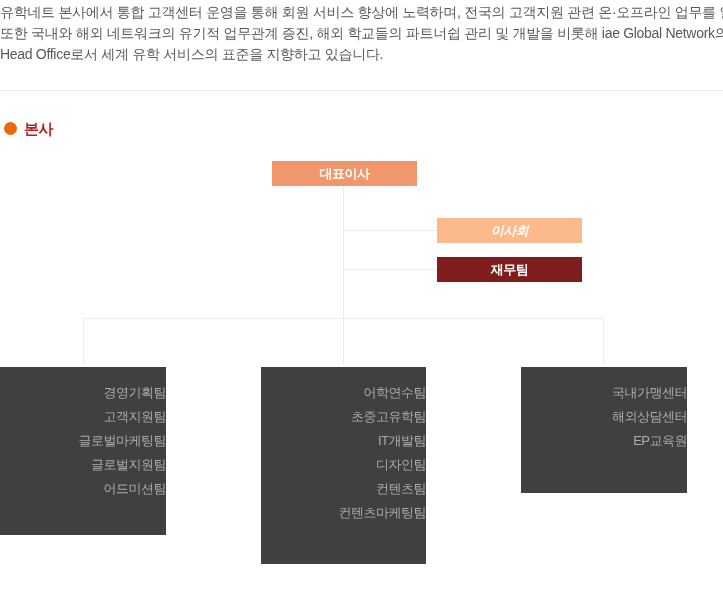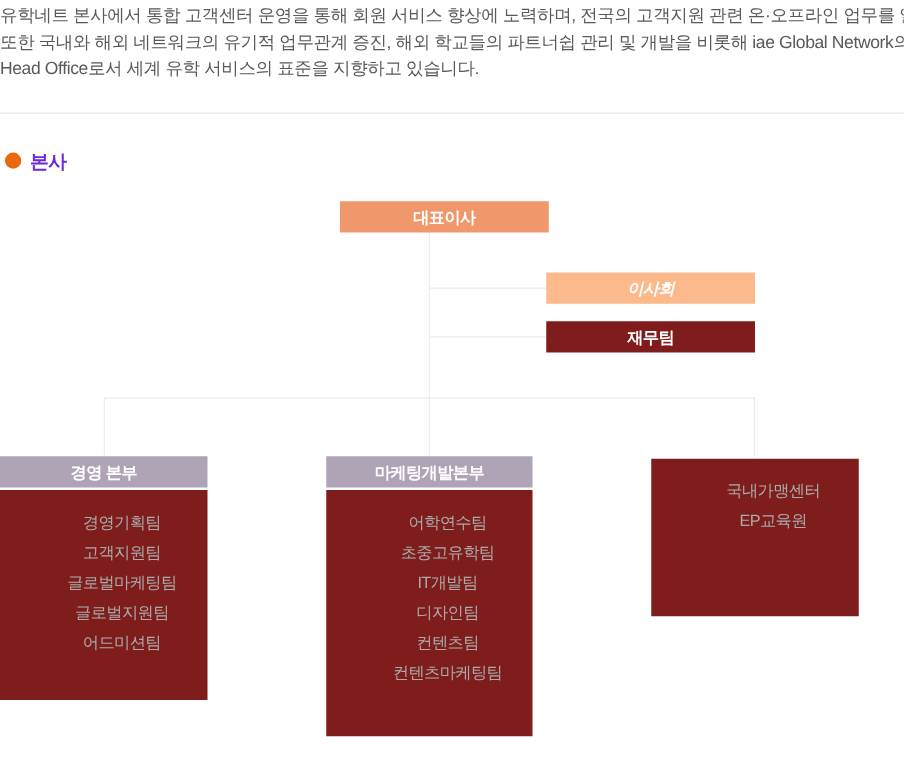--- a/index.html
+++ b/index.html
@@ -27,56 +27,56 @@
   }
 
   
   .section-title { position: absolute; left: 0; top: 120px; height: 18px; }
   .bullet {
     position: absolute; left: 4px; top: 2px; width: 13px; height: 13px;
     border-radius: 50%; background: #ea680e;
   }
   .section-label {
     position: absolute; left: 24px; top: 0; font-size: 15px; font-weight: bold;
-    color: #6d28d9; letter-spacing: -0.5px; white-space: nowrap; font-family: Liberation Mono, monospace;
+    color: #b91c1c; letter-spacing: -0.5px; white-space: nowrap; font-family: Liberation Mono, monospace;
   }
 
   
   .line { position: absolute; background: #ececec; }
   .line-trunk        { left: 343px; top: 186px; width: 1px;  height: 132px; }
   .line-to-board     { left: 344px; top: 230px; width: 93px; height: 1px; }
   .line-to-finance   { left: 344px; top: 269px; width: 93px; height: 1px; }
   .line-main-h       { left: 83px;  top: 318px; width: 521px; height: 1px; }
   .line-drop-left    { left: 83px;  top: 318px; width: 1px;  height: 47px; }
   .line-drop-mid     { left: 343px; top: 318px; width: 1px;  height: 47px; }
   .line-drop-right   { left: 603px; top: 318px; width: 1px;  height: 47px; }
 
   
   .org-box {
-    position: absolute; width: 167px; height: 25px;
+    position: absolute; width: 145px; height: 25px;
     display: flex; align-items: center; justify-content: center;
     color: #ffffff; font-size: 13px; font-weight: bold; letter-spacing: -0.5px;
   }
   .box-ceo     { left: 272px; top: 161px; background: #f0976b; }
   .box-board   { left: 437px; top: 218px; background: #fbb98c; font-style: italic; }
   .box-finance { left: 437px; top: 257px; background: #7f1d1d; }
 
   
   .dept { position: absolute; top: 365px; }
   .dept-left  { left: 0;     width: 166px; }
   .dept-mid   { left: 261px; width: 165px; }
   .dept-right { left: 521px; width: 166px; }
   .dept-header {
     width: 100%; height: 25px; background: #afa4b6;
     display: flex; align-items: center; justify-content: center;
     color: #ffffff; font-size: 13px; font-weight: bold; letter-spacing: -0.5px;
   }
   .dept-body {
-    margin-top: 2px; width: 100%; background: #7f1d1d;
-    padding-top: 14px; text-align: center; padding-left: 29px;
+    margin-top: 2px; width: 100%; background: #404040;
+    padding-top: 14px; text-align: right; padding-left: 29px;
   }
   .dept-left  .dept-body { height: 168px; }
   .dept-mid   .dept-body { height: 197px; }
   .dept-right .dept-body { height: 126px; }
   .team-list { list-style: none; }
   .team-item {
     font-size: 13px; line-height: 24px; color: #ababab;
     letter-spacing: -0.5px;
   }
 </style>
@@ -106,50 +106,49 @@
     <div class="line line-main-h"></div>
     <div class="line line-drop-left"></div>
     <div class="line line-drop-mid"></div>
     <div class="line line-drop-right"></div>
 
     <div class="org-box box-ceo">대표이사</div>
     <div class="org-box box-board">이사회</div>
     <div class="org-box box-finance">재무팀</div>
 
     <div class="dept dept-left">
-      <div class="dept-header">경영 본부</div>
       <div class="dept-body">
         <ul class="team-list">
           <li class="team-item">경영기획팀</li>
           <li class="team-item">고객지원팀</li>
           <li class="team-item">글로벌마케팅팀</li>
           <li class="team-item">글로벌지원팀</li>
           <li class="team-item">어드미션팀</li>
         </ul>
       </div>
     </div>
 
     <div class="dept dept-mid">
-      <div class="dept-header">마케팅개발본부</div>
       <div class="dept-body">
         <ul class="team-list">
           <li class="team-item">어학연수팀</li>
           <li class="team-item">초중고유학팀</li>
           <li class="team-item">IT개발팀</li>
           <li class="team-item">디자인팀</li>
           <li class="team-item">컨텐츠팀</li>
           <li class="team-item">컨텐츠마케팅팀</li>
         </ul>
       </div>
     </div>
 
     <div class="dept dept-right">
       <div class="dept-body">
         <ul class="team-list">
           <li class="team-item">국내가맹센터</li>
+          <li class="team-item">해외상담센터</li>
           <li class="team-item">EP교육원</li>
         </ul>
       </div>
     </div>
 
   </div>
 
 </div>
 
 </body></html>

